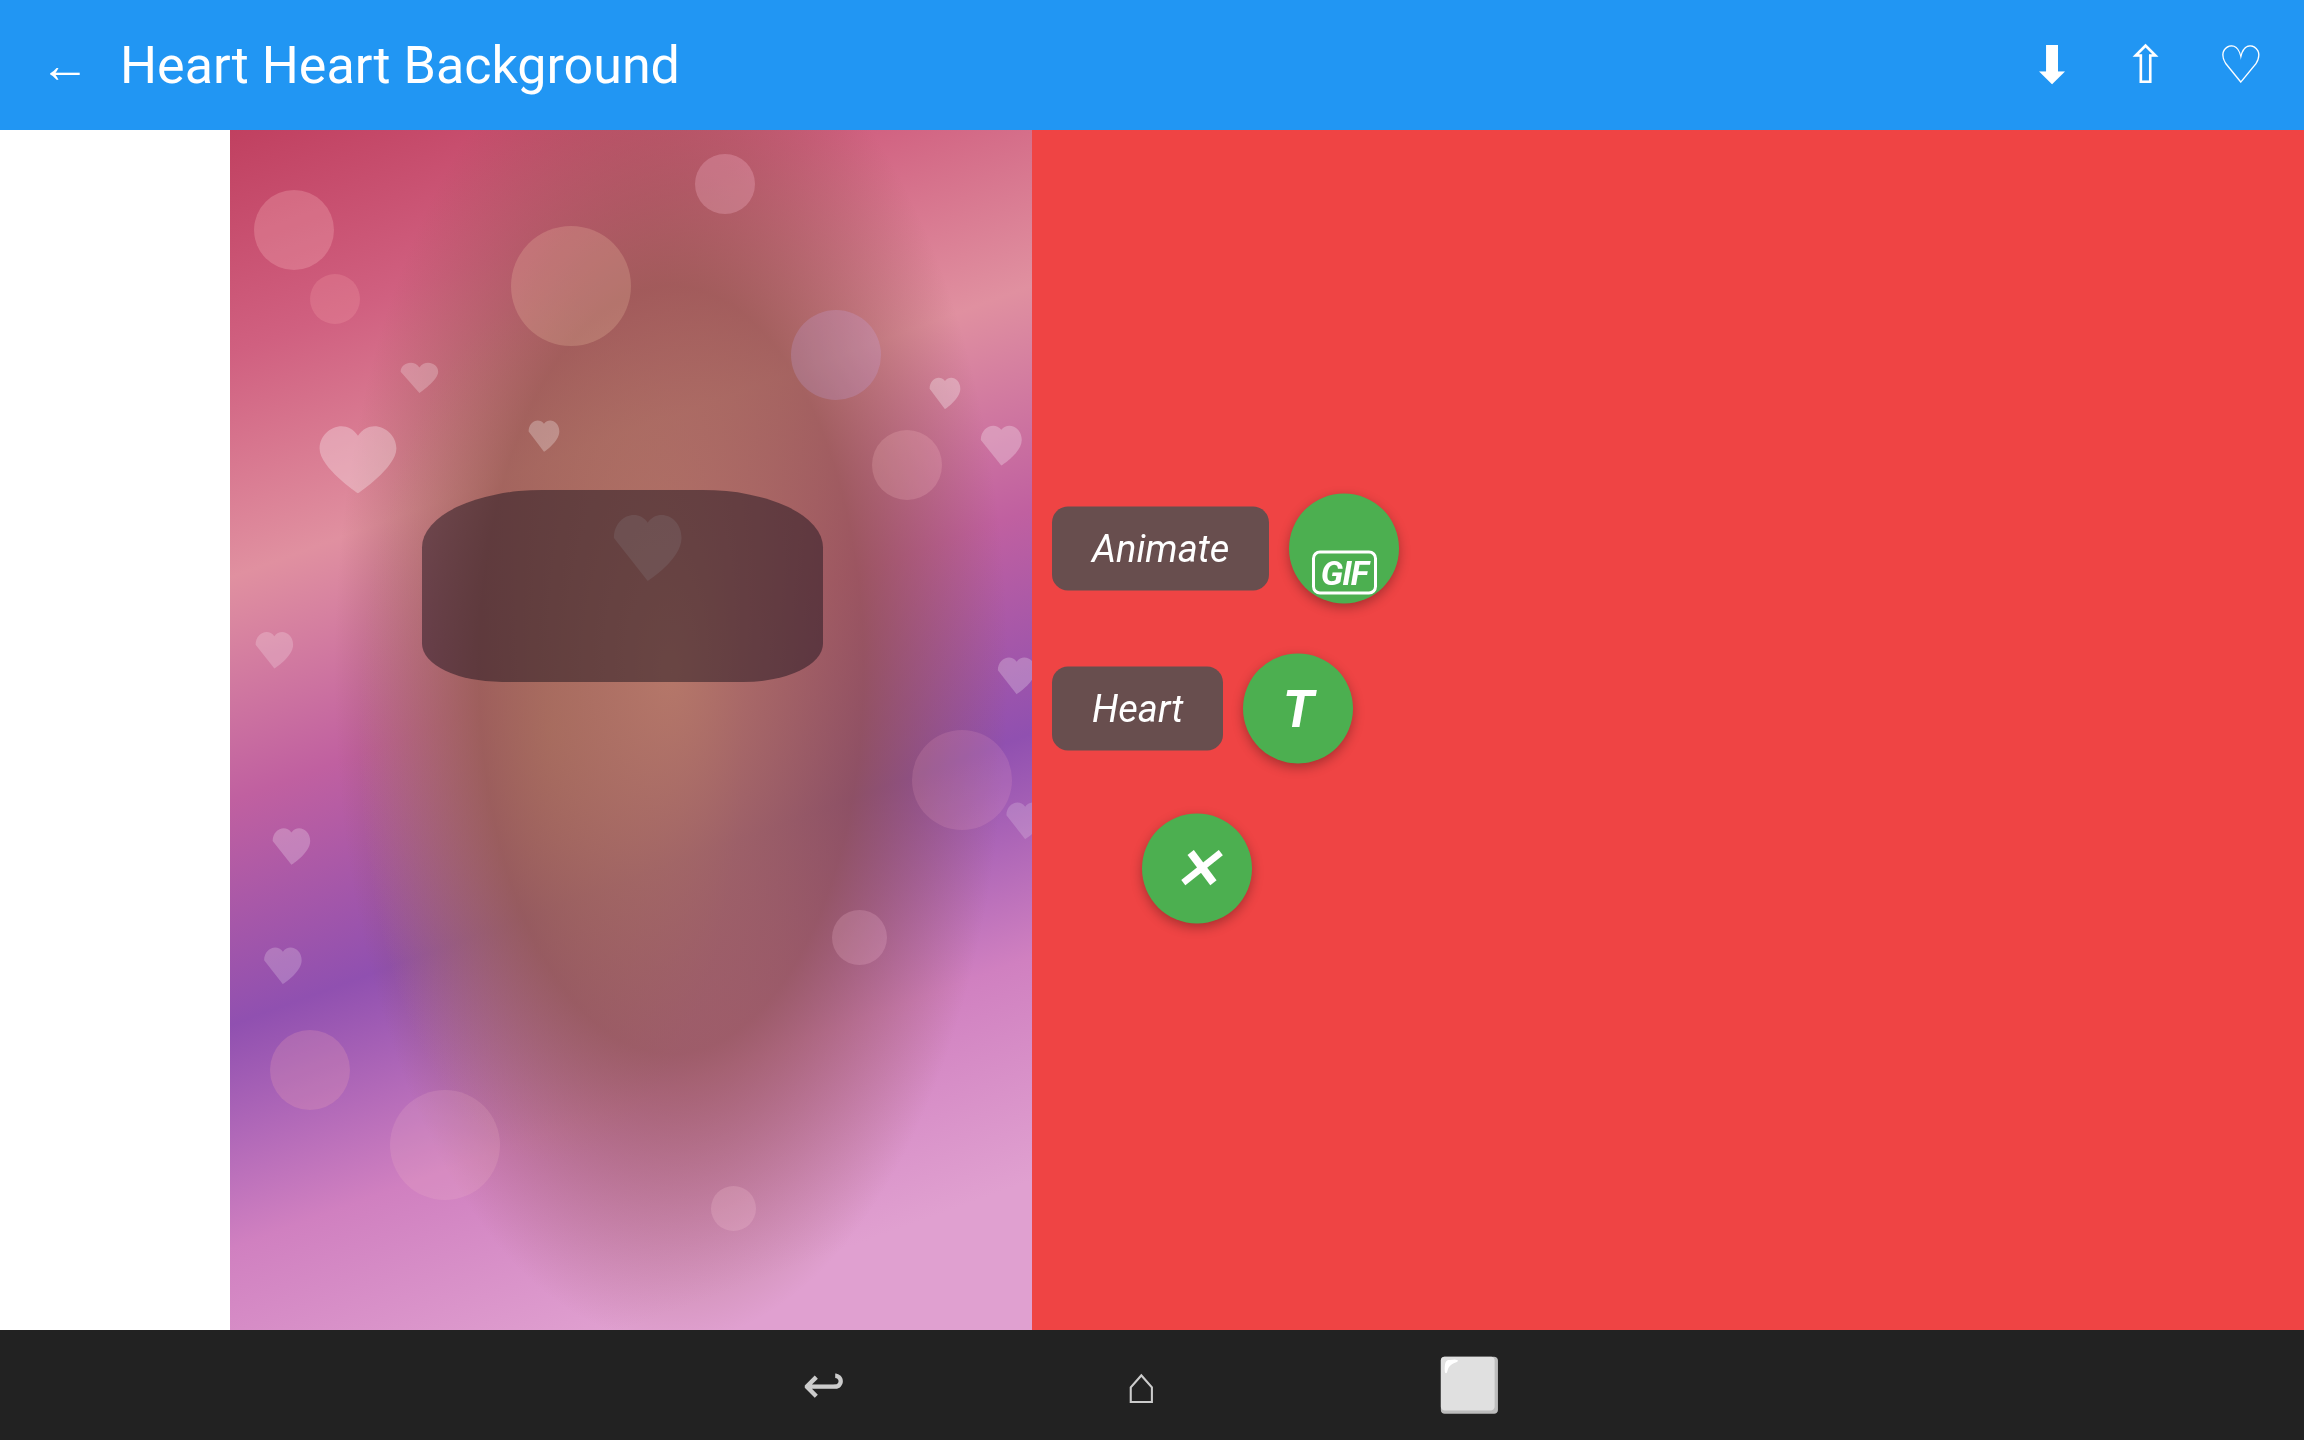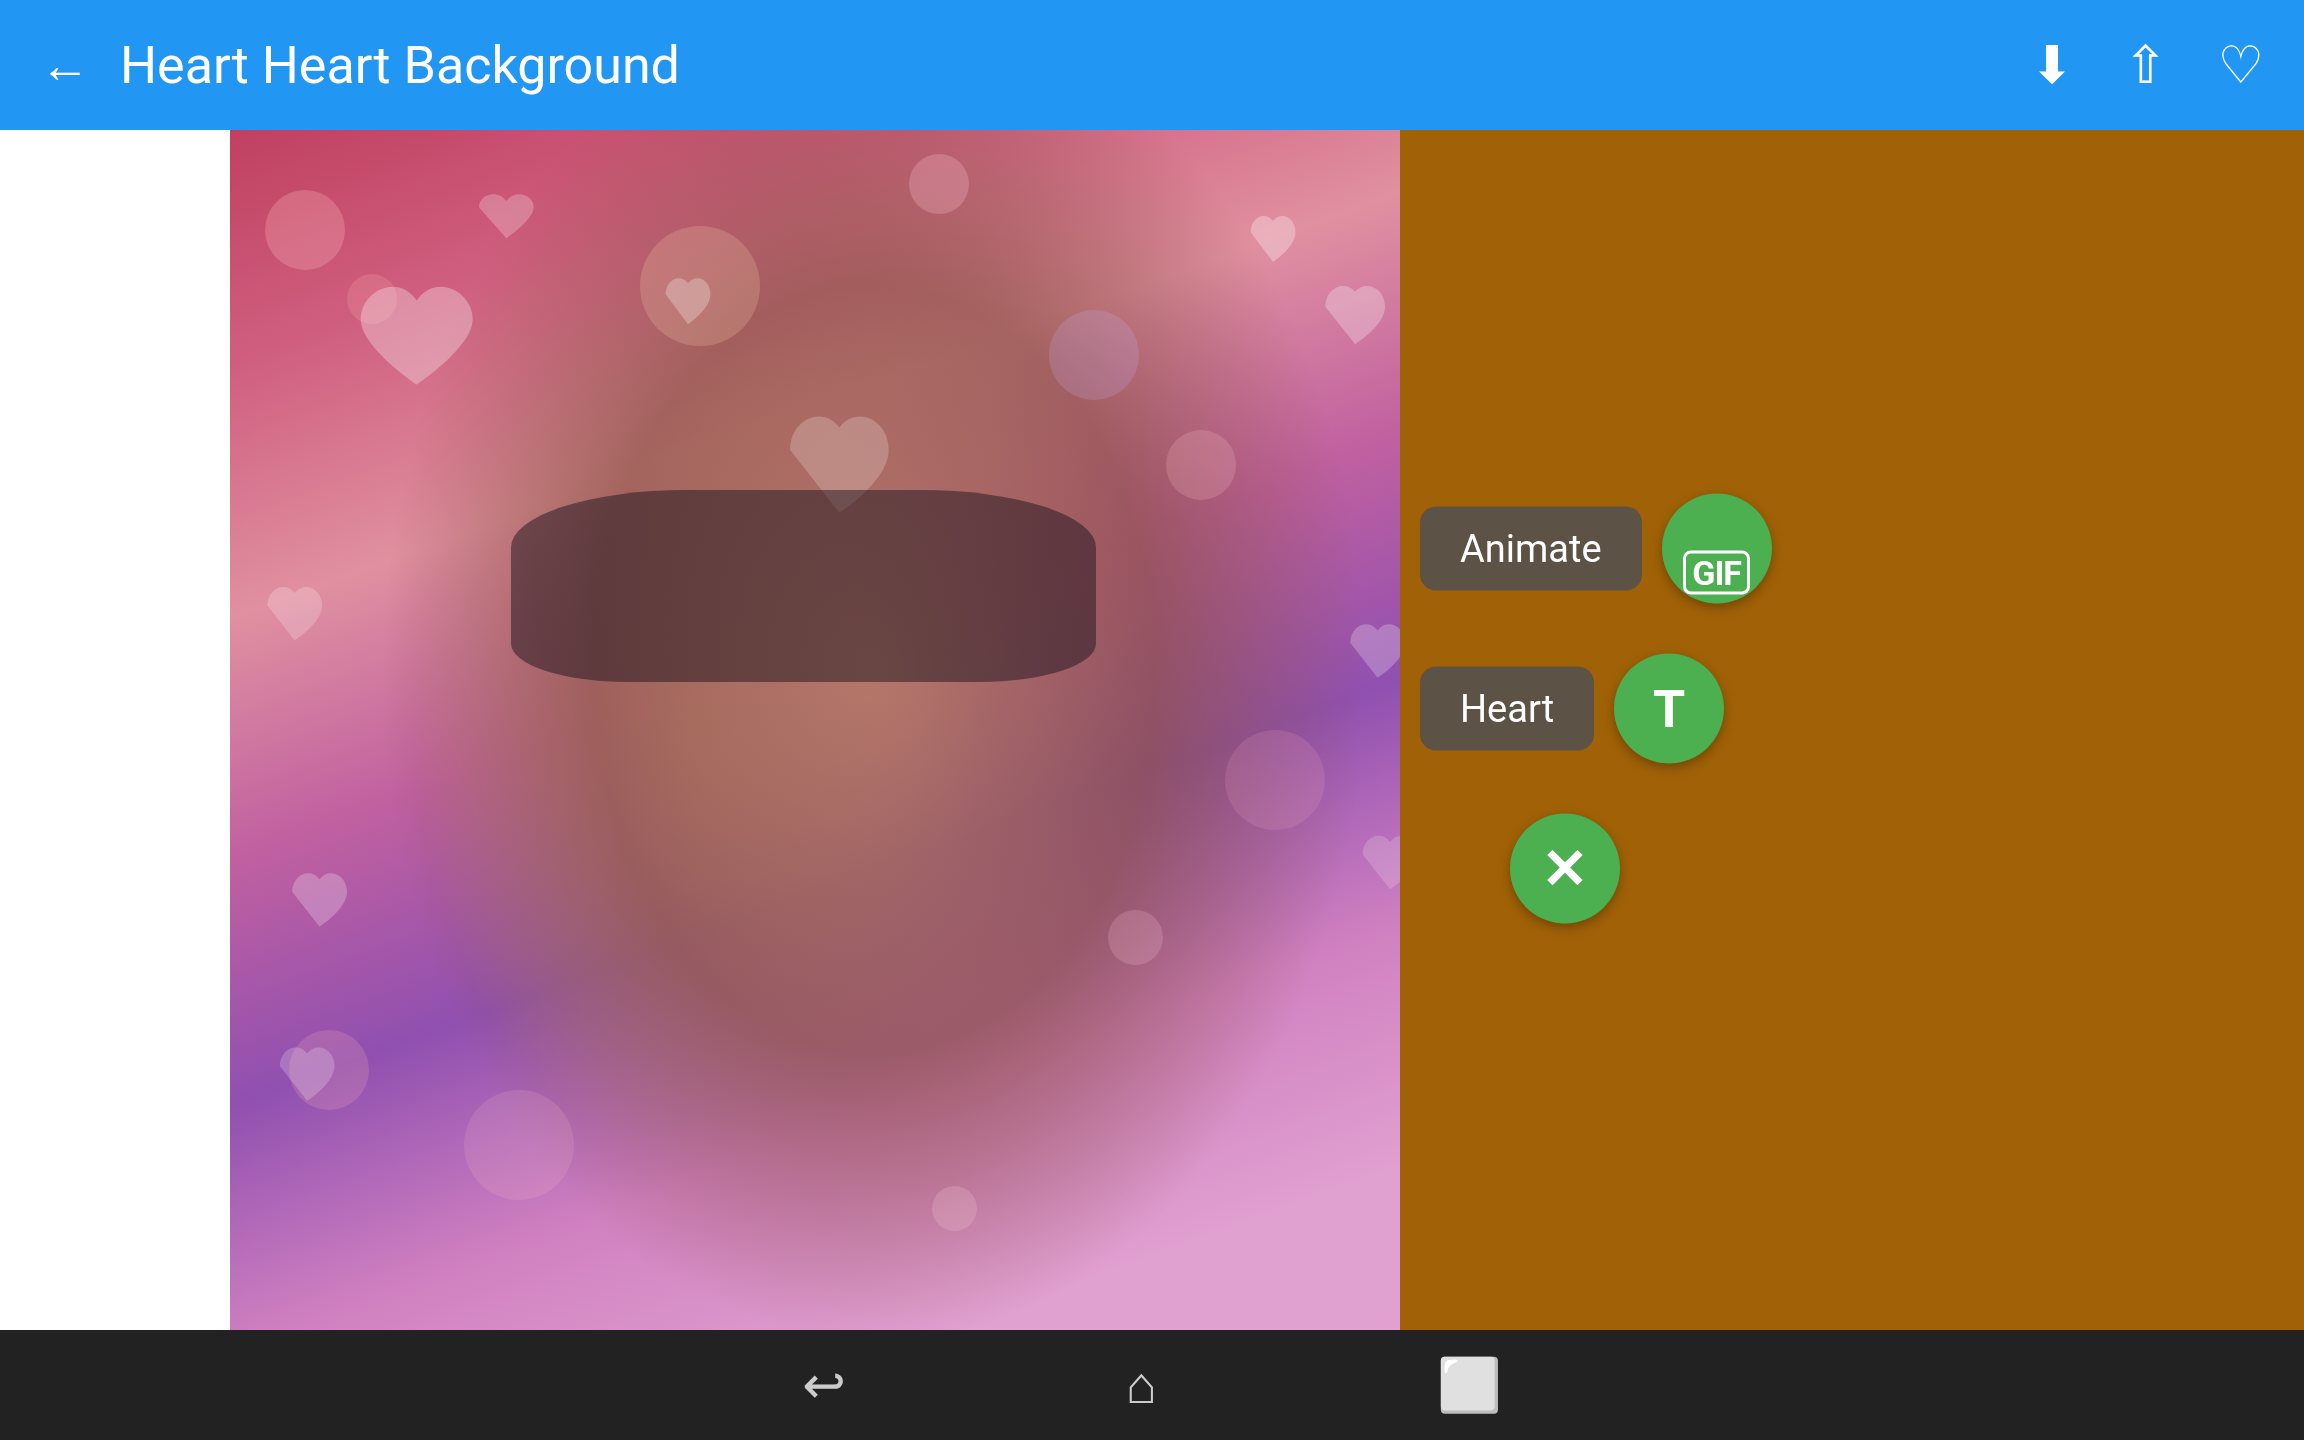--- a/index.html
+++ b/index.html
@@ -141,24 +141,25 @@
     }
 
     .fab-icon-x {
       color: #fff;
       font-size: 56px;
       font-weight: bold;
     }
 
     
     .right-space {
-      width: 904px;
-      background: #a16207;
+      width: 1272px;
+      background: #ef4444;
       flex-shrink: 0;
       position: relative;
+      font-style: italic;
     }
 
     
     .fab-container {
       position: absolute;
       left: 0;
       top: 50%;
       transform: translateY(-55%);
       display: flex;
       flex-direction: column;

